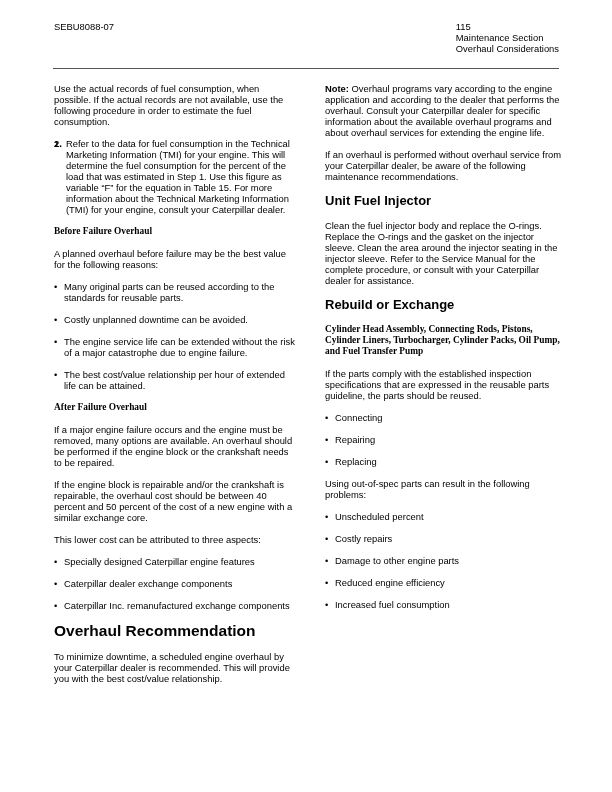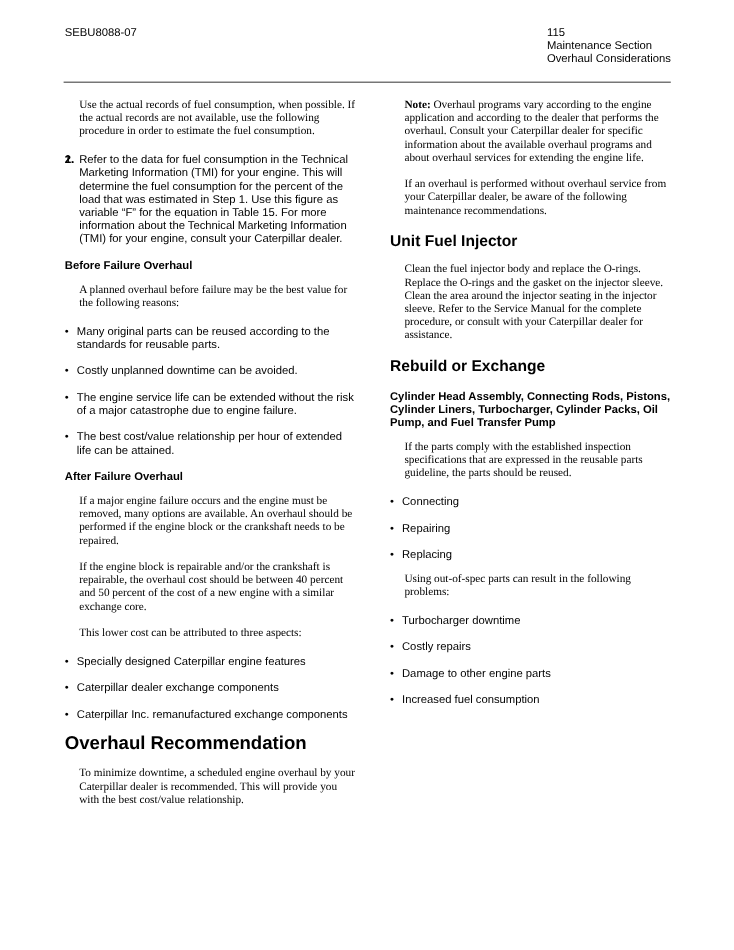--- a/index.html
+++ b/index.html
@@ -4,22 +4,22 @@
 <style>
   html, body { margin:0; padding:0; background:#fff; }
   body { width:612px; height:792px; position:relative; overflow:hidden;
          font-family:"Liberation Sans", sans-serif; color:#000; font-size:9.4px; }
   .hdr-left { position:absolute; left:54px; top:21px; font-size:9.4px; }
   .hdr-right { position:absolute; right:53px; top:21px; font-size:9.4px; line-height:11px; }
   .rule { position:absolute; left:53px; width:506px; top:68px; height:0; border-top:1px solid #555; }
   .col { position:absolute; top:83px; width:244px; }
   .col.left { left:54px; }
   .col.right { left:325px; width:240px; }
-  p { margin:0 0 11px 12px; line-height:11px;font-family:Liberation Serif, serif; }
-  .sub { font-weight:bold; margin:0 0 11px 0; line-height:11px; }
+  p { margin:0 0 11px 0; line-height:11px; }
+  .sub { font-weight:bold; margin:0 0 11px 0; line-height:11px;font-family:Liberation Serif, serif; }
   h2 { font-size:13px; font-weight:bold; margin:0 0 11px 0; line-height:16px; }
   h2.big { font-size:15.5px; line-height:18px; }
   ol { list-style:none; margin:0; padding:0; }
   ol li { position:relative; padding-left:12px; margin:0 0 11px 0; line-height:11px; }
   ol li .num { position:absolute; left:0; top:0; font-weight:bold; }
   ul { list-style:none; margin:0; padding:0; }
   ul li { position:relative; padding-left:10px; margin:0 0 11px 0; line-height:11px; }
   ul li::before { content:"\2022"; position:absolute; left:0; top:0; }
   .note-label { font-weight:bold; }
 </style>
@@ -76,18 +76,19 @@
   <h2>Rebuild or Exchange</h2>
   <div class="sub">Cylinder Head Assembly, Connecting Rods, Pistons, Cylinder Liners, Turbocharger, Cylinder Packs, Oil Pump, and Fuel Transfer Pump</div>
   <p>If the parts comply with the established inspection specifications that are expressed in the reusable parts guideline, the parts should be reused.</p>
   <ul>
     <li>Connecting</li>
     <li>Repairing</li>
     <li>Replacing</li>
   </ul>
   <p>Using out-of-spec parts can result in the following problems:</p>
   <ul>
-    <li>Turbocharger downtime</li>
+    <li>Unscheduled percent</li>
     <li>Costly repairs</li>
     <li>Damage to other engine parts</li>
+    <li>Reduced engine efficiency</li>
     <li>Increased fuel consumption</li>
   </ul>
 </div>
 
 </body></html>

